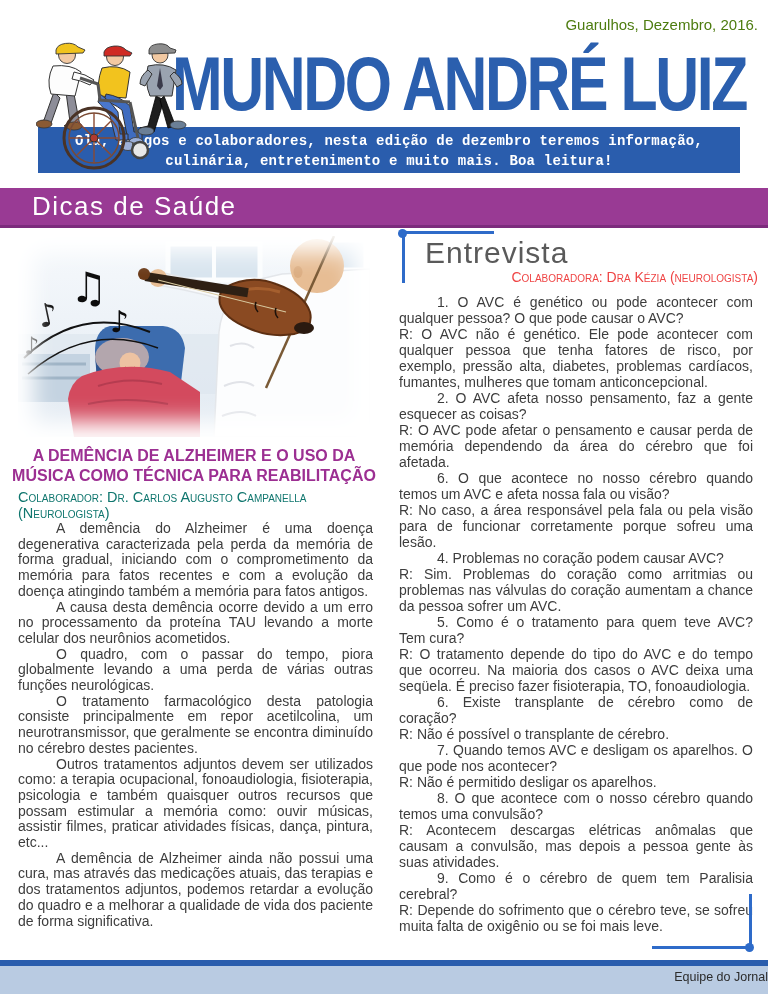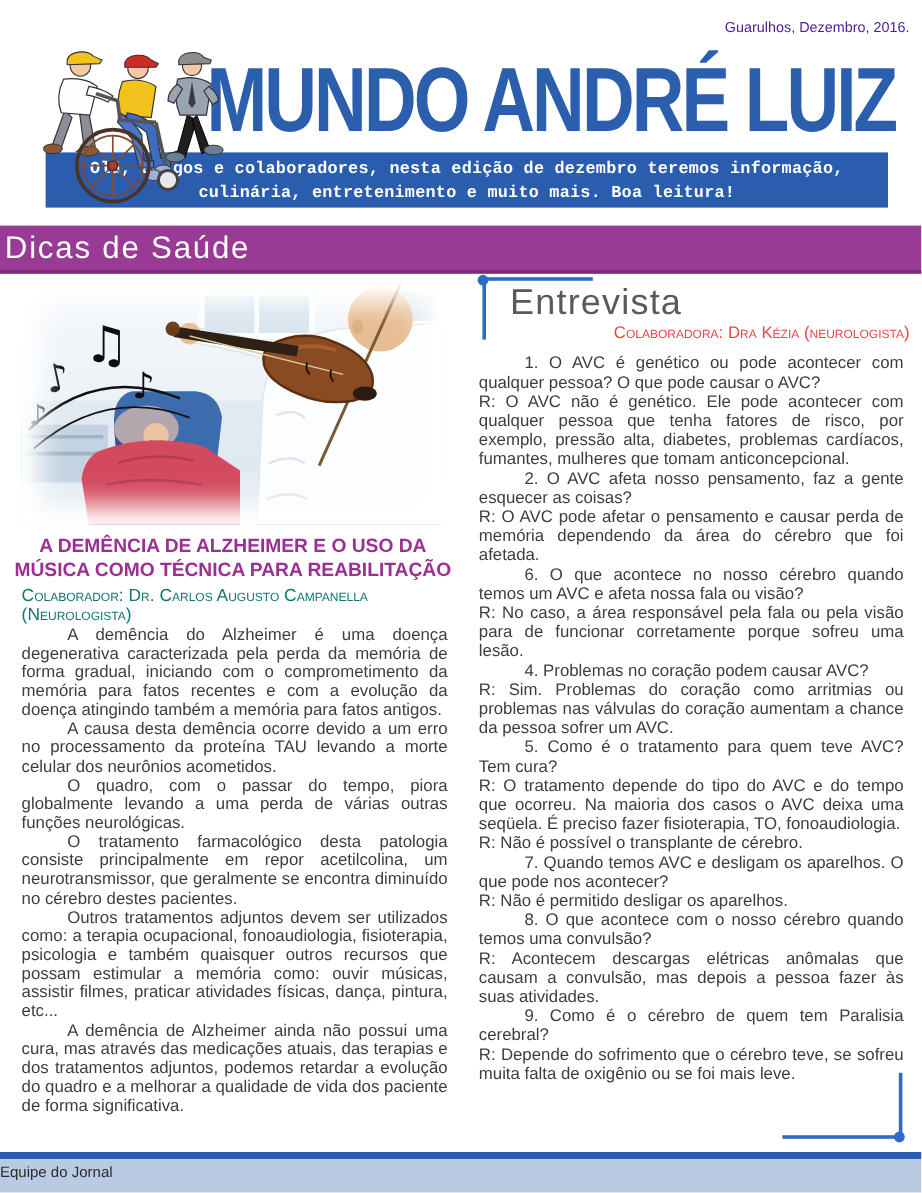--- a/index.html
+++ b/index.html
@@ -1,33 +1,33 @@
 <!DOCTYPE html>
 <html lang="pt"><head>
 <meta charset="utf-8">
 <style>
   html,body{margin:0;padding:0;background:#fff;}
   .page{position:relative;width:768px;height:994px;background:#fff;overflow:hidden;
         font-family:"Liberation Sans",sans-serif;color:#3d3d3d;}
 
   
-  .date-line{position:absolute;top:16px;right:10px;font-size:12px;color:#4c1d95;}
+  .date-line{position:absolute;top:16px;right:10px;font-size:15px;color:#4d7c0f;}
   .logo{position:absolute;left:36px;top:34px;width:152px;height:162px;z-index:3;}
   .masthead-title{position:absolute;left:172px;top:50px;height:72px;line-height:68px;
         color:#2b5fae;font-weight:bold;font-size:76px;letter-spacing:-3px;white-space:nowrap;
         transform:scaleX(0.80);transform-origin:left center;}
   .banner{position:absolute;left:38px;top:127px;width:702px;height:46px;background:#2a5dad;
         z-index:1;box-sizing:border-box;padding-top:4px;text-align:center;color:#fff;
         font-family:"Liberation Mono",monospace;font-weight:bold;font-size:14px;
         line-height:20px;letter-spacing:0.2px;}
 
   
   .section-bar{position:absolute;left:0;top:188px;width:768px;height:40px;background:#993a94;
         border-bottom:3px solid #7c2b7c;box-sizing:border-box;z-index:2;}
-  .section-bar .label{padding-left:4px;font-size:26px;font-weight:400;color:#fff;
+  .section-bar .label{padding-left:32px;font-size:26px;font-weight:400;color:#fff;
         line-height:36px;letter-spacing:1.5px;}
 
   
   .photo{position:absolute;left:18px;top:236px;width:352px;height:201px;}
   .photo svg{display:block;}
   .photo .fade{position:absolute;inset:0;box-shadow:inset 0 0 22px 16px #fff;pointer-events:none;}
   .art-title{position:absolute;left:12px;top:446px;width:364px;text-align:center;
         color:#9c2f92;font-weight:bold;font-size:16px;line-height:20px;}
   .art-byline{position:absolute;left:18px;top:489px;width:355px;font-variant:small-caps;
         font-size:14.5px;color:#0f766e;line-height:16px;}
@@ -51,21 +51,21 @@
   .iv-body .q{font-weight:normal;text-indent:38px;}
 
   .bb-v{position:absolute;left:749px;top:894px;width:3px;height:55px;background:#2e6bc9;}
   .bb-h{position:absolute;left:652px;top:946px;width:100px;height:3px;background:#2e6bc9;}
   .bb-dot{position:absolute;left:745px;top:943px;width:9px;height:9px;border-radius:50%;
         background:#2e6bc9;}
 
   
   .footer-bar{position:absolute;left:0;top:960px;width:768px;height:6px;background:#2a5dad;}
   .footer-band{position:absolute;left:0;top:966px;width:768px;height:28px;background:#b9cbe2;
-        box-sizing:border-box;padding-top:4px;text-align:left;font-size:12.5px;color:#2b2b2b;}
+        box-sizing:border-box;padding-top:4px;text-align:right;font-size:12.5px;color:#2b2b2b;}
 </style>
 </head>
 <body>
 
 <div class="page">
 
   <div class="date-line">Guarulhos, Dezembro, 2016.</div>
 
   <div class="logo">
     <svg viewBox="0 0 152 162" width="152" height="162">
@@ -229,25 +229,26 @@
     <p class="q">1. O AVC é genético ou pode acontecer com qualquer pessoa? O que pode causar o AVC?</p>
     <p class="a">R: O AVC não é genético. Ele pode acontecer com qualquer pessoa que tenha fatores de risco, por exemplo, pressão alta, diabetes, problemas cardíacos, fumantes, mulheres que tomam anticoncepcional.</p>
     <p class="q">2. O AVC afeta nosso pensamento, faz a gente esquecer as coisas?</p>
     <p class="a">R: O AVC pode afetar o pensamento e causar perda de memória dependendo da área do cérebro que foi afetada.</p>
     <p class="q">6. O que acontece no nosso cérebro quando temos um AVC e afeta nossa fala ou visão?</p>
     <p class="a">R: No caso, a área responsável pela fala ou pela visão para de funcionar corretamente porque sofreu uma lesão.</p>
     <p class="q">4. Problemas no coração podem causar AVC?</p>
     <p class="a">R: Sim. Problemas do coração como arritmias ou problemas nas válvulas do coração aumentam a chance da pessoa sofrer um AVC.</p>
     <p class="q">5. Como é o tratamento para quem teve AVC? Tem cura?</p>
     <p class="a">R: O tratamento depende do tipo do AVC e do tempo que ocorreu. Na maioria dos casos o AVC deixa uma seqüela. É preciso fazer fisioterapia, TO, fonoaudiologia.</p>
+    <p class="q">6. Existe transplante de cérebro como de coração?</p>
     <p class="a">R: Não é possível o transplante de cérebro.</p>
     <p class="q">7. Quando temos AVC e desligam os aparelhos. O que pode nos acontecer?</p>
     <p class="a">R: Não é permitido desligar os aparelhos.</p>
     <p class="q">8. O que acontece com o nosso cérebro quando temos uma convulsão?</p>
-    <p class="a">R: Acontecem descargas elétricas anômalas que causam a convulsão, mas depois a pessoa fazer às suas atividades.</p>
+    <p class="a">R: Acontecem descargas elétricas anômalas que causam a convulsão, mas depois a pessoa gente às suas atividades.</p>
     <p class="q">9. Como é o cérebro de quem tem Paralisia cerebral?</p>
     <p class="a">R: Depende do sofrimento que o cérebro teve, se sofreu muita falta de oxigênio ou se foi mais leve.</p>
   </div>
 
   <div class="bb-v"></div>
   <div class="bb-h"></div>
   <div class="bb-dot"></div>
 
   <div class="footer-bar"></div>
   <div class="footer-band">

